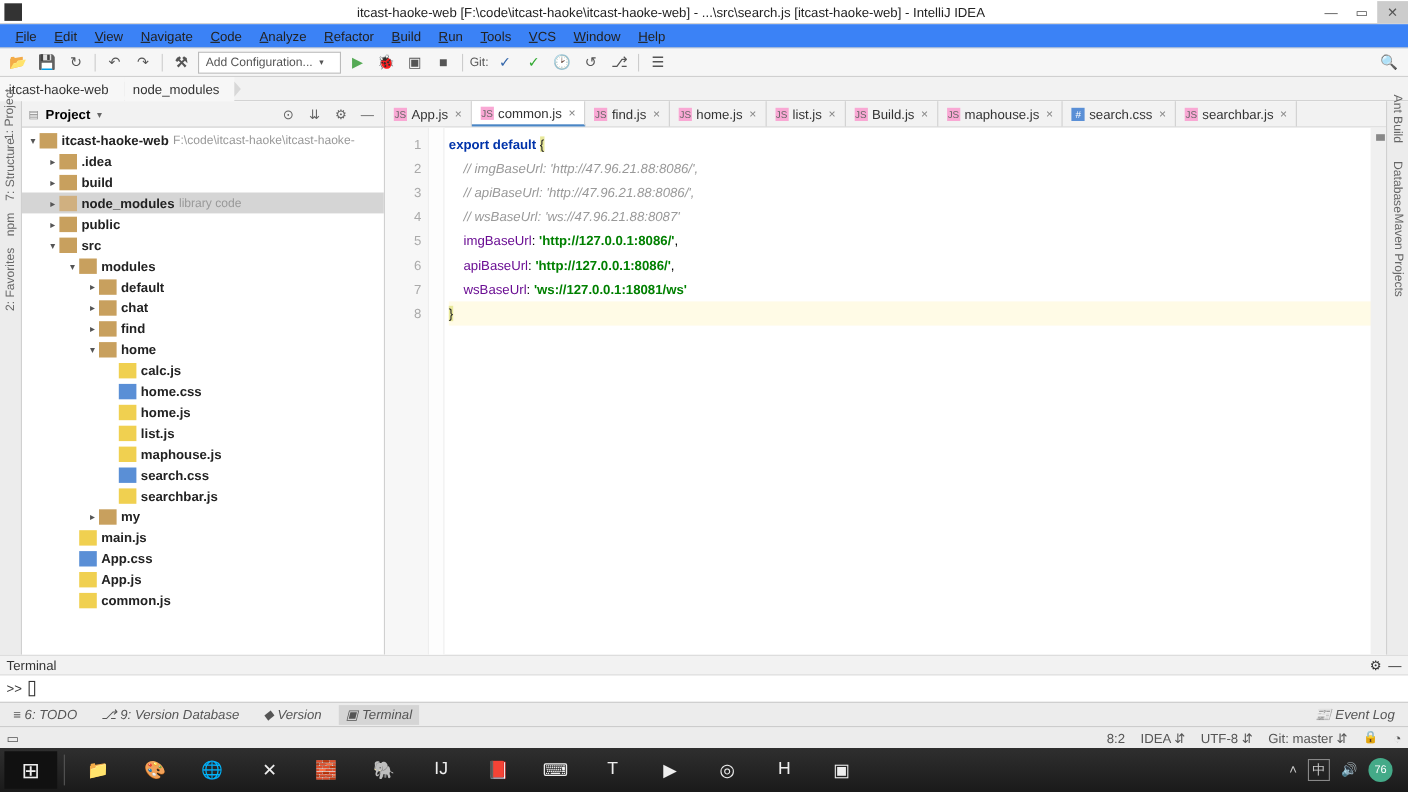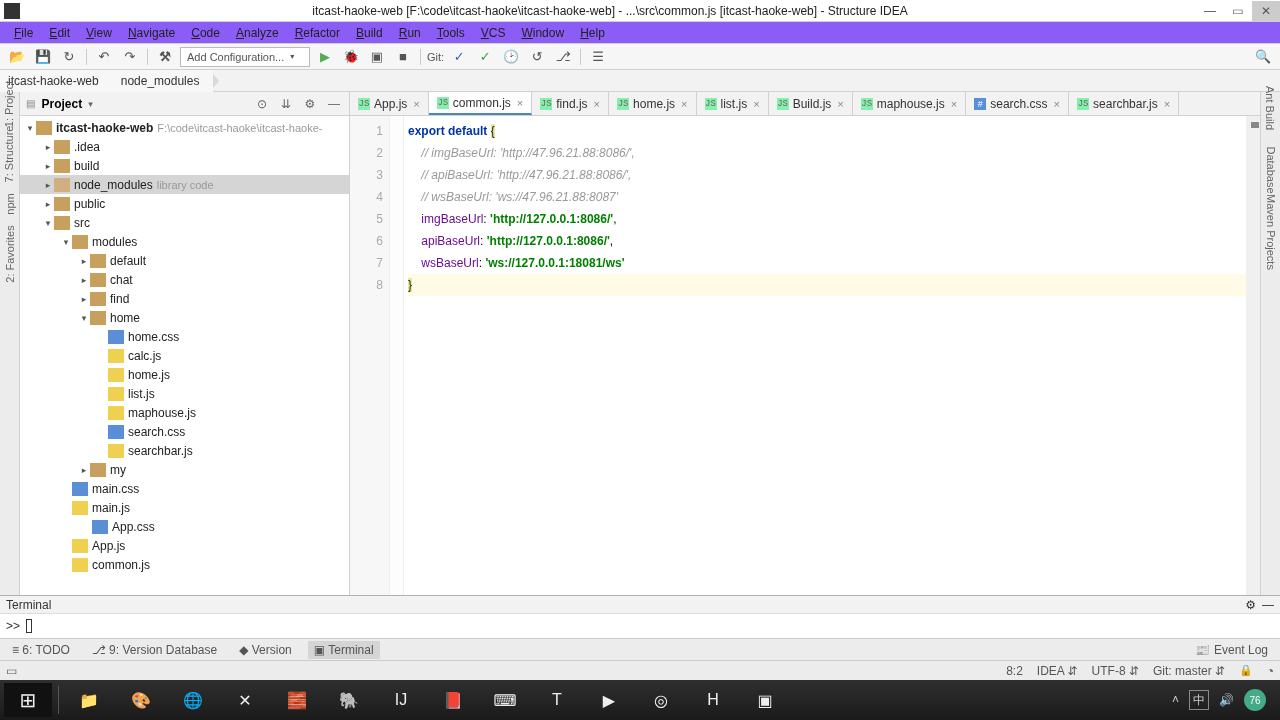--- a/index.html
+++ b/index.html
@@ -6,21 +6,21 @@
 body { width: 1280px; height: 720px; background: #f0f0f0; overflow: hidden; display: flex; flex-direction: column; }
 
 
 .title-bar { height: 22px; background: #fff; display: flex; align-items: center; border-bottom: 1px solid #d0d0d0; }
 .title-bar .app-icon { width: 16px; height: 16px; margin: 0 4px; background: #333; }
 .title-bar .title { flex: 1; text-align: center; font-size: 12px; color: #222; }
 .title-bar .win-btn { width: 28px; height: 20px; display: flex; align-items: center; justify-content: center; color: #555; }
 .title-bar .win-btn.close { background: #ccc; }
 
 
-.menu-bar { height: 22px; background: #8b5cf6; display: flex; align-items: center; padding: 0 6px; border-bottom: 1px solid #d0d0d0; }
+.menu-bar { height: 22px; background: #3b82f6; display: flex; align-items: center; padding: 0 6px; border-bottom: 1px solid #d0d0d0; }
 .menu-bar .menu-item { padding: 2px 8px; color: #222; }
 .menu-bar .menu-item u { text-decoration: underline; }
 
 
 .toolbar { height: 26px; background: #f6f6f6; display: flex; align-items: center; padding: 0 6px; border-bottom: 1px solid #d0d0d0; gap: 4px; }
 .toolbar .tb-btn { width: 22px; height: 22px; display: flex; align-items: center; justify-content: center; color: #555; font-size: 13px; }
 .toolbar .tb-sep { width: 1px; height: 16px; background: #ccc; margin: 0 2px; }
 .toolbar .config-box { height: 20px; border: 1px solid #bbb; background: #fff; padding: 0 6px; display: flex; align-items: center; font-size: 11px; color: #555; min-width: 130px; }
 .toolbar .config-box::after { content: "▾"; margin-left: 6px; font-size: 8px; }
 .toolbar .spacer { flex: 1; }
@@ -47,30 +47,30 @@
 .tree { flex: 1; overflow-y: auto; padding: 2px 0; }
 .tree-row { display: flex; align-items: center; height: 19px; padding-right: 6px; white-space: nowrap; }
 .tree-row.selected { background: #d5d5d5; }
 .tree-row .arrow { width: 12px; text-align: center; color: #555; font-size: 9px; }
 .tree-row .arrow.none { visibility: hidden; }
 .tree-row .icon { width: 16px; height: 14px; margin-right: 4px; display:inline-flex; align-items:center; justify-content:center; font-size:10px; }
 .icon.folder { background: #c8a05e; }
 .icon.folder.lib { background: #d0b080; }
 .icon.js { background: #f0d050; color:#555; }
 .icon.css { background: #5a8fd6; color:#fff; }
-.tree-row .label { color: #222; }
+.tree-row .label { color: #222; font-weight: bold; }
 .tree-row .hint { color: #999; margin-left: 4px; font-size: 11px; }
 
 
 .editor-area { flex: 1; display: flex; flex-direction: column; }
 .tabs { height: 24px; background: #f2f2f2; border-bottom: 1px solid #d0d0d0; display: flex; align-items: stretch; }
 .tab { display: flex; align-items: center; padding: 0 8px; gap: 4px; border-right: 1px solid #d0d0d0; font-size: 11px; color: #333; }
 .tab.active { background: #fff; border-bottom: 2px solid #4a86c5; padding-bottom: 0; }
 .tab .ticon { width: 12px; height: 12px; font-size:9px; display:inline-flex; align-items:center; justify-content:center; }
-.tab .ticon.js { background:#86efac; color:#666;font-family:Liberation Mono, monospace; }
+.tab .ticon.js { background:#f9a8d4; color:#666; }
 .tab .ticon.css { background:#5a8fd6; color:#fff; }
 .tab .close { color:#888; font-size:11px; margin-left:2px; }
 .editor { flex: 1; display: flex; font-family: "Consolas","Courier New",monospace; font-size: 15px; background: #fff; position: relative; }
 .gutter-ln { width: 40px; background: #f7f7f7; color: #aaa; text-align: right; padding: 4px 6px 0 0; line-height: 22px; border-right: 1px solid #eee; }
 .gutter-fold { width: 14px; background: #fdfdfd; border-right: 1px solid #eee; }
 .code { flex: 1; padding: 4px 0 0 4px; line-height: 22px; white-space: pre; overflow: hidden; }
 .code .kw { color: #0033aa; font-weight: bold; }
 .code .cm { color: #999; font-style: italic; }
 .code .pr { color: #6a0d93; }
 .code .str { color: #008000; font-weight: bold; }
@@ -84,21 +84,21 @@
 .right-gutter .vlabel { transform: rotate(90deg); white-space: nowrap; font-size: 11px; color: #666; }
 
 
 .terminal-wrap { border-top: 1px solid #b0b0b0; background: #fff; }
 .term-head { height: 18px; background: #f2f2f2; display: flex; align-items: center; padding: 0 6px; font-size: 11px; color: #333; border-bottom: 1px solid #ddd; }
 .term-head .sp { flex: 1; }
 .term-body { height: 24px; display: flex; align-items: center; padding: 0 6px; font-family: monospace; font-size: 12px; color: #333; gap:6px; }
 .term-body .cursor { width: 6px; height: 14px; border:1px solid #333; }
 
 
-.bottom-tools { height: 22px; background: #ececec; display: flex; align-items: center; border-top: 1px solid #ccc; padding: 0 6px; gap: 10px; font-size: 11px; color: #555; }
+.bottom-tools { height: 22px; background: #ececec; display: flex; align-items: center; border-top: 1px solid #ccc; padding: 0 6px; gap: 10px; font-size: 11px; color: #555; font-style: italic; }
 .bottom-tools .bt { padding: 2px 6px; }
 .bottom-tools .bt.sel { background: #d5d5d5; }
 .bottom-tools .sp { flex: 1; }
 
 
 .status-bar { height: 20px; background: #ececec; display: flex; align-items: center; padding: 0 6px; font-size: 11px; color: #555; border-top: 1px solid #ccc; gap: 14px; }
 .status-bar .sp { flex: 1; }
 .status-bar .lock { font-size: 11px; }
 
 
@@ -108,21 +108,21 @@
 .taskbar .tb-sep { width: 1px; height: 28px; background: #555; margin: 0 2px; }
 .taskbar .tray { margin-left: auto; display: flex; align-items: center; gap: 10px; color: #ccc; font-size: 11px; padding-right: 10px; }
 .tray .ime { width:20px; height:20px; border:1px solid #888; display:flex; align-items:center; justify-content:center; }
 .tray .batt { width:22px; height:22px; border-radius:50%; background:#4a8; display:flex; align-items:center; justify-content:center; font-size:10px; color:#fff; }
 </style>
 </head>
 <body>
 
 <div class="title-bar">
   <div class="app-icon"></div>
-  <div class="title">itcast-haoke-web [F:\code\itcast-haoke\itcast-haoke-web] - ...\src\common.js [itcast-haoke-web] - Structure IDEA</div>
+  <div class="title">itcast-haoke-web [F:\code\itcast-haoke\itcast-haoke-web] - ...\src\search.js [itcast-haoke-web] - IntelliJ IDEA</div>
   <div class="win-btn">—</div>
   <div class="win-btn">▭</div>
   <div class="win-btn close">✕</div>
 </div>
 
 <div class="menu-bar" id="menu-bar">
     <div class="menu-item"><u>F</u>ile</div>
     <div class="menu-item"><u>E</u>dit</div>
     <div class="menu-item"><u>V</u>iew</div>
     <div class="menu-item"><u>N</u>avigate</div>
@@ -246,31 +246,31 @@
           <span class="icon folder"></span>
           <span class="label">find</span>
         </div>
         <div class="tree-row" style="padding-left: 58px;">
           <span class="arrow ">▾</span>
           <span class="icon folder"></span>
           <span class="label">home</span>
         </div>
         <div class="tree-row" style="padding-left: 76px;">
           <span class="arrow none">•</span>
+          <span class="icon js"></span>
+          <span class="label">calc.js</span>
+        </div>
+        <div class="tree-row" style="padding-left: 76px;">
+          <span class="arrow none">•</span>
           <span class="icon css"></span>
           <span class="label">home.css</span>
         </div>
         <div class="tree-row" style="padding-left: 76px;">
           <span class="arrow none">•</span>
           <span class="icon js"></span>
-          <span class="label">calc.js</span>
-        </div>
-        <div class="tree-row" style="padding-left: 76px;">
-          <span class="arrow none">•</span>
-          <span class="icon js"></span>
           <span class="label">home.js</span>
         </div>
         <div class="tree-row" style="padding-left: 76px;">
           <span class="arrow none">•</span>
           <span class="icon js"></span>
           <span class="label">list.js</span>
         </div>
         <div class="tree-row" style="padding-left: 76px;">
           <span class="arrow none">•</span>
           <span class="icon js"></span>
@@ -286,29 +286,24 @@
           <span class="icon js"></span>
           <span class="label">searchbar.js</span>
         </div>
         <div class="tree-row" style="padding-left: 58px;">
           <span class="arrow ">▸</span>
           <span class="icon folder"></span>
           <span class="label">my</span>
         </div>
         <div class="tree-row" style="padding-left: 40px;">
           <span class="arrow none">•</span>
-          <span class="icon css"></span>
-          <span class="label">main.css</span>
+          <span class="icon js"></span>
+          <span class="label">main.js</span>
         </div>
         <div class="tree-row" style="padding-left: 40px;">
-          <span class="arrow none">•</span>
-          <span class="icon js"></span>
-          <span class="label">main.js</span>
-        </div>
-        <div class="tree-row" style="padding-left: 40px; margin-left: 20px;">
           <span class="arrow none">•</span>
           <span class="icon css"></span>
           <span class="label">App.css</span>
         </div>
         <div class="tree-row" style="padding-left: 40px;">
           <span class="arrow none">•</span>
           <span class="icon js"></span>
           <span class="label">App.js</span>
         </div>
         <div class="tree-row" style="padding-left: 40px;">

